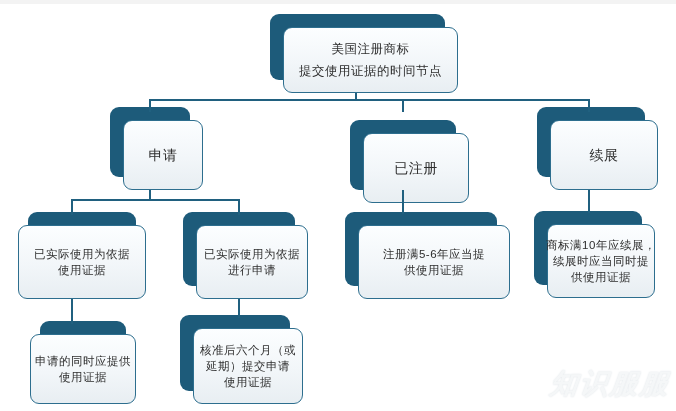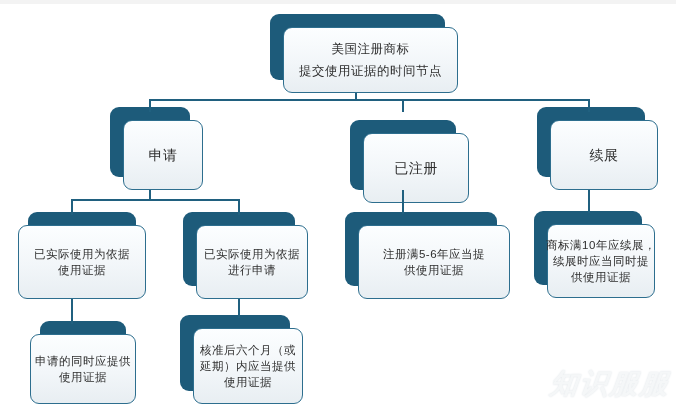--- a/index.html
+++ b/index.html
@@ -110,21 +110,21 @@
     <div class="card">
       <div class="tl">申请的同时应提供</div>
       <div class="tl">使用证据</div>
     </div>
   </div>
 
   <div class="node small" style="left:180px;top:315px;width:110px;height:76px;">
     <div class="shadow"></div>
     <div class="card">
       <div class="tl">核准后六个月（或</div>
-      <div class="tl">延期）内应当提供</div>
+      <div class="tl">延期）提交申请</div>
       <div class="tl">使用证据</div>
     </div>
   </div>
 
   <div class="cline" style="left:355px;top:93px;width:2px;height:7px;"></div>
   <div class="cline" style="left:149px;top:99px;width:441px;height:2px;"></div>
   <div class="cline" style="left:149px;top:99px;width:2px;height:13px;"></div>
   <div class="cline" style="left:402px;top:99px;width:2px;height:13px;"></div>
   <div class="cline" style="left:588px;top:99px;width:2px;height:13px;"></div>
 

